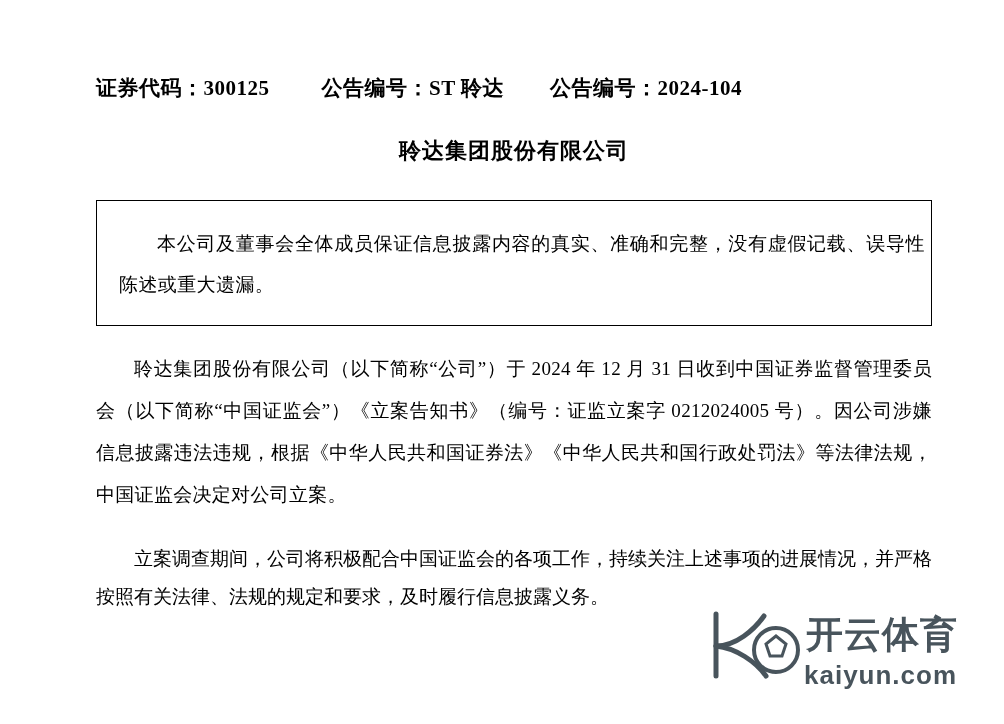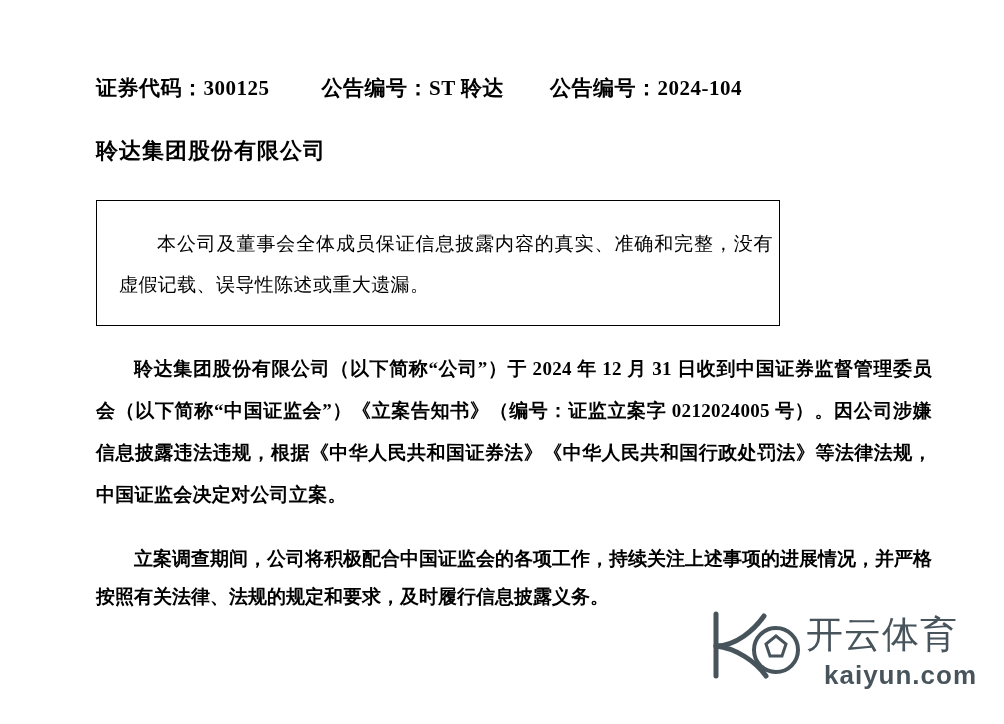--- a/index.html
+++ b/index.html
@@ -46,54 +46,53 @@
     margin-top: 16px;
   }
   .doc-header .gap1 { display:inline-block; width: 52px; }
   .doc-header .gap2 { display:inline-block; width: 46px; }
 
   
   .company-name {
     margin-top: 34px;
     font-size: 22px;
     font-weight: bold;
-    text-align: left;
+    text-align: center;
     letter-spacing: 1px;
   }
 
   
   .doc-title {
     margin-top: 36px;
     font-size: 25px;
     font-weight: bold;
     text-align: center;
     letter-spacing: 0.5px;
   }
 
   
   .statement-box {
     margin-top: 34px;
     border: 1px solid #000000;
     padding: 22px 6px 20px 22px;
     box-sizing: border-box;
-    width: 684px;
+    width: 836px;
   }
   .statement-box p {
     margin: 0;
     font-size: 19px;
     line-height: 41px;
     text-align: justify;
     text-indent: 2em;
     letter-spacing: 0.4px;
   }
 
   
   .body-text {
     margin-top: 22px;
-    font-weight: bold;
   }
   .body-text p {
     margin: 0;
     font-size: 19px;
     line-height: 42px;
     text-align: justify;
     text-indent: 2em;
     letter-spacing: 0.3px;
   }
   .body-text p.tight {
@@ -118,28 +117,28 @@
     top: 2px;
     width: 104px;
     height: 78px;
   }
   .wm-text-cn {
     position: absolute;
     left: 118px;
     top: 6px;
     font-family: "Liberation Sans", sans-serif;
     font-size: 37px;
-    font-weight: normal;
+    font-weight: bold;
     color: #39464f;
     letter-spacing: 1px;
     white-space: nowrap;
   }
   .wm-text-en {
     position: absolute;
-    left: 136px;
+    left: 116px;
     top: 56px;
     font-family: "Liberation Sans", sans-serif;
     font-size: 26px;
     font-weight: bold;
     color: #39464f;
     letter-spacing: 1px;
     white-space: nowrap;
   }
 </style>
 </head>

